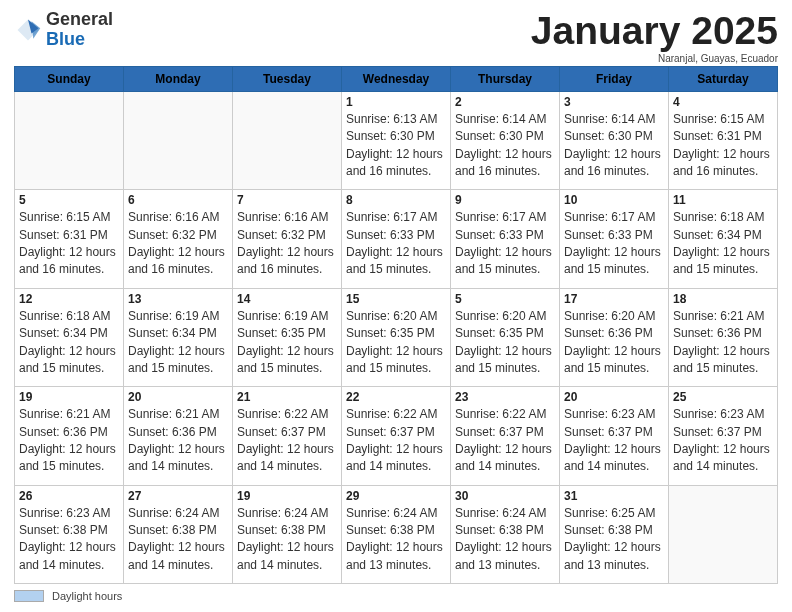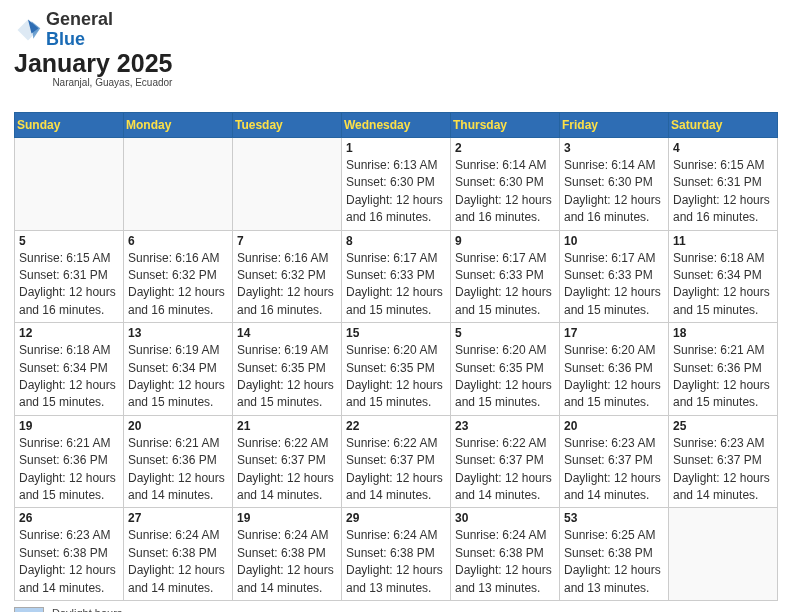--- a/index.html
+++ b/index.html
@@ -14,22 +14,21 @@
       width: 792px;
       height: 612px;
       padding: 10px 14px 10px 14px;
       display: flex;
       flex-direction: column;
     }
     .header {
       display: flex;
       justify-content: space-between;
       align-items: flex-start;
-      margin-bottom: 24px;
-      flex-direction: column;
+      margin-bottom: 2px;
     }
     .logo {
       display: flex;
       align-items: center;
       gap: 4px;
     }
     .logo-text {
       font-size: 18px;
       font-weight: bold;
       line-height: 1.1;
@@ -37,40 +36,40 @@
     .logo-general { color: #333; }
     .logo-blue { color: #1a6bb5; text-align: center; }
     .logo-icon {
       width: 28px;
       height: 28px;
     }
     .title-block {
       text-align: right;
     }
     .month-title {
-      font-size: 25px;
+      font-size: 39px;
       font-weight: bold;
       color: #222;
       line-height: 1.1;
     }
     .subtitle {
       font-size: 10px;
       color: #444;
     }
     .calendar {
       flex: 1;
       border: 1px solid #ccc;
       border-collapse: collapse;
       width: 100%;
       table-layout: fixed;
     }
     .calendar th {
       background-color: #2e6db4;
-      color: #fde047;
-      text-align: left;
+      color: #000000;
+      text-align: center;
       font-size: 12px;
       padding: 5px 2px;
       border: 1px solid #2563a0;
     }
     .calendar td {
       vertical-align: top;
       border: 1px solid #ccc;
       padding: 3px 4px;
       font-size: 9.5px;
       color: #333;
@@ -328,21 +327,21 @@
 Sunset: 6:38 PM
 Daylight: 12 hours and 13 minutes.</div>
           </td>
           <td>
             <span class="day-num">30</span>
             <div class="day-info">Sunrise: 6:24 AM
 Sunset: 6:38 PM
 Daylight: 12 hours and 13 minutes.</div>
           </td>
           <td>
-            <span class="day-num">53</span>
+            <span class="day-num">31</span>
             <div class="day-info">Sunrise: 6:25 AM
 Sunset: 6:38 PM
 Daylight: 12 hours and 13 minutes.</div>
           </td>
           <td class="empty"></td>
         </tr>
       </tbody>
   </table>
 
   <div class="footer">

